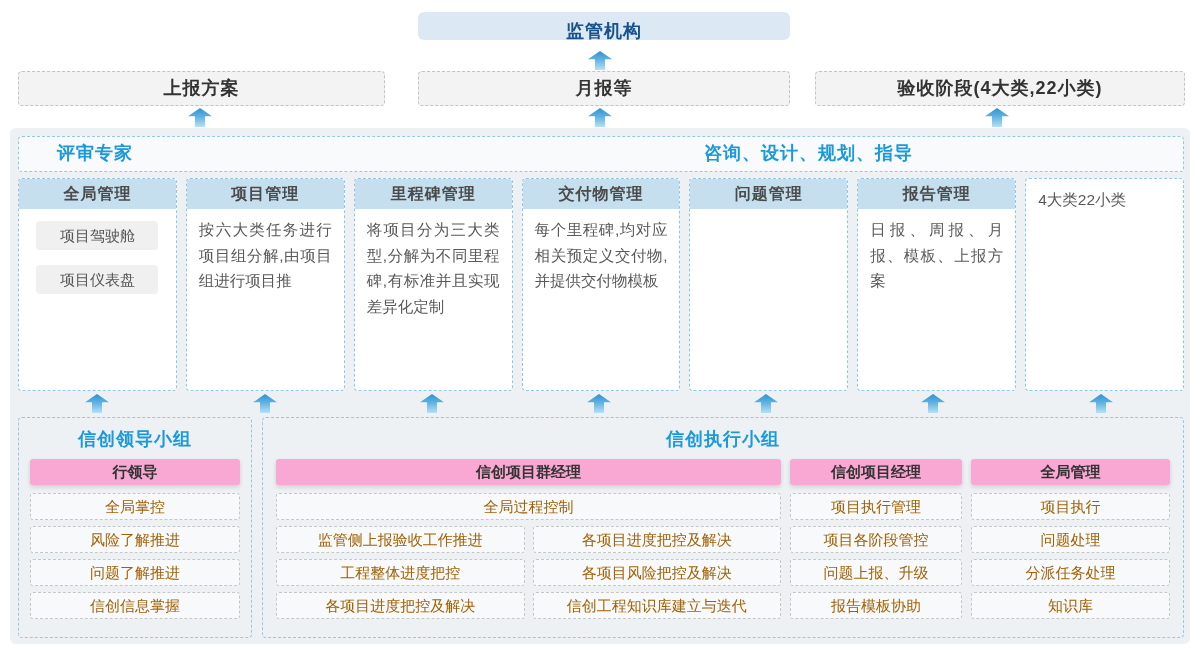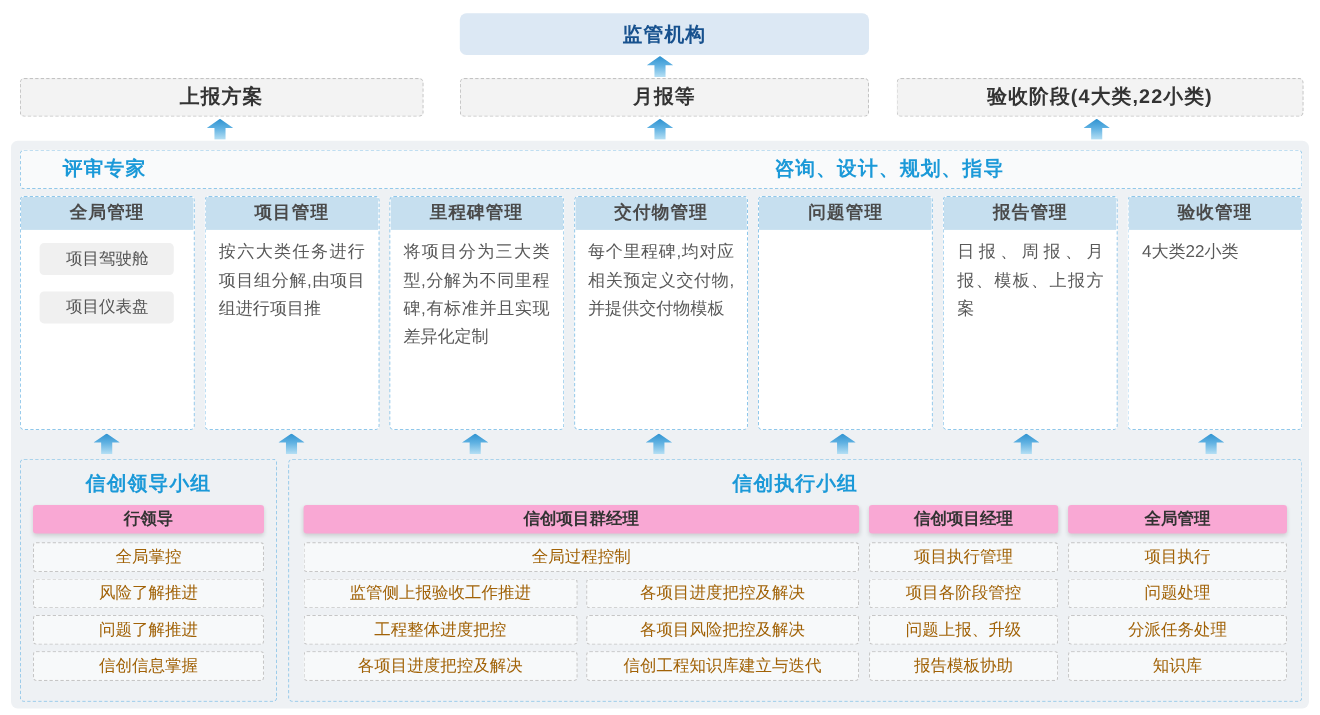--- a/index.html
+++ b/index.html
@@ -5,21 +5,21 @@
   * { margin: 0; padding: 0; box-sizing: border-box; }
   html, body { background: #ffffff; }
   body {
     font-family: "Liberation Sans", "DejaVu Sans", sans-serif;
     width: 1200px; height: 650px; position: relative; overflow: hidden;
   }
   .abs { position: absolute; }
 
   
   .regulator {
-    left: 418px; top: 12px; width: 372px; height: 38px;
+    left: 418px; top: 12px; width: 372px; height: 28px;
     background: #dce8f4; border-radius: 6px;
     color: #17518e; font-size: 18px; font-weight: bold;
     text-align: center; line-height: 38px; letter-spacing: 1px;
   }
 
   
   .report-box {
     top: 71px; height: 35px;
     background: #f3f3f3; border: 1.5px dashed #c3c3c3; border-radius: 4px;
     color: #333333; font-size: 18px; font-weight: bold;
@@ -176,21 +176,20 @@
   </div>
 
   <div class="col">
     <div class="col-header">报告管理</div>
     <div class="col-body">
         <p>日报、周报、月报、模板、上报方案</p>
       </div>
   </div>
 
   <div class="col">
-    <div class="col-header">验收管理</div>
     <div class="col-body">
         <p>4大类22小类</p>
       </div>
   </div>
 
 </div>
 
 <div class="abs arrow-up" style="left:85px;  top:394px;"></div>
 <div class="abs arrow-up" style="left:253px; top:394px;"></div>
 <div class="abs arrow-up" style="left:420px; top:394px;"></div>

